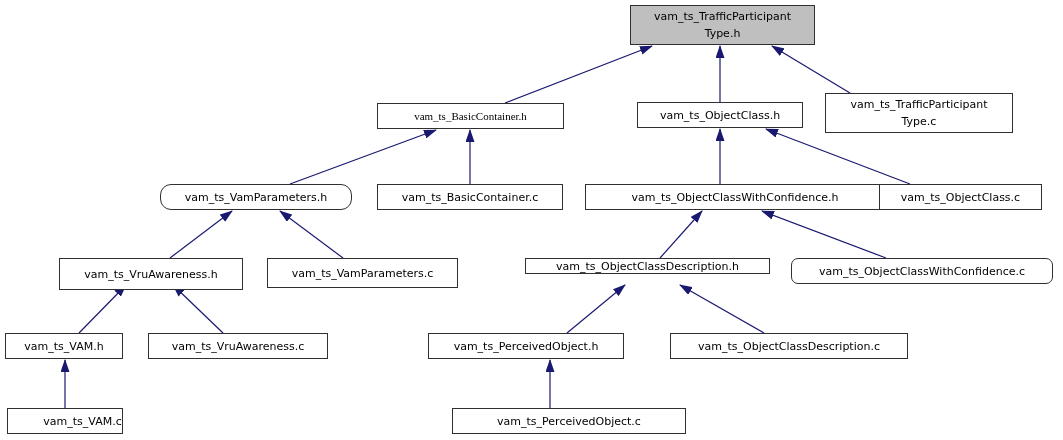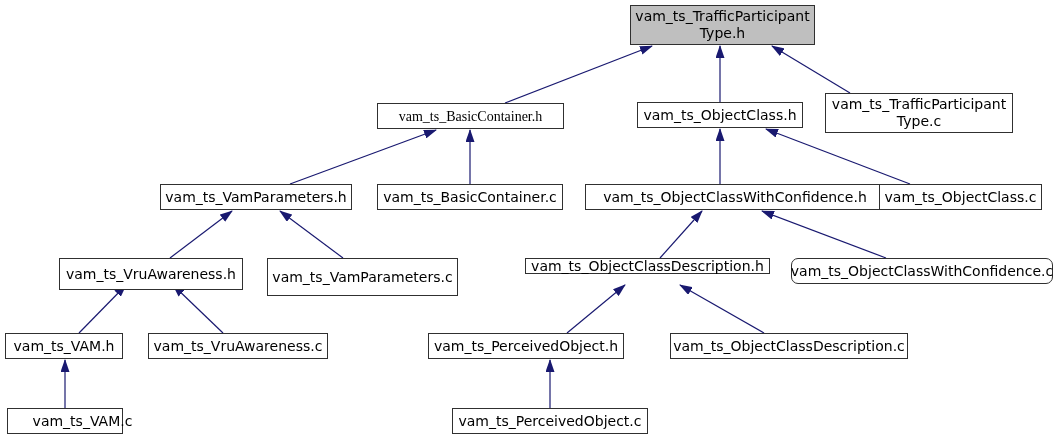--- a/index.html
+++ b/index.html
@@ -25,21 +25,21 @@
     position: absolute;
     box-sizing: border-box;
     border: 1px solid #303030;
     background: #ffffff;
     color: #000000;
     display: flex;
     flex-direction: column;
     align-items: center;
     justify-content: center;
     text-align: center;
-    font-size: 14px;
+    font-size: 11px;
     line-height: 17px;
     white-space: nowrap;
     cursor: pointer;
   }
   .node.highlight {
     background: #bfbfbf;
   }
   .edge-line {
     fill: none;
   }
@@ -82,36 +82,36 @@
       <div class="node" style="left: 377px; top: 103px; width: 187px; height: 26px; font-family: Liberation Serif, serif;">
         <span>vam_ts_BasicContainer.h</span>
       </div>
       <div class="node" style="left: 637px; top: 102px; width: 166px; height: 26px;">
         <span>vam_ts_ObjectClass.h</span>
       </div>
       <div class="node" style="left: 825px; top: 93px; width: 188px; height: 40px;">
         <span>vam_ts_TrafficParticipant</span>
         <span>Type.c</span>
       </div>
-      <div class="node" style="left: 160px; top: 184px; width: 192px; height: 26px;">
+      <div class="node" style="left: 160px; top: 184px; width: 192px; height: 26px; border-radius: 11px;">
         <span>vam_ts_VamParameters.h</span>
       </div>
       <div class="node" style="left: 377px; top: 184px; width: 186px; height: 26px;">
         <span>vam_ts_BasicContainer.c</span>
       </div>
       <div class="node" style="left: 585px; top: 184px; width: 300px; height: 26px;">
         <span>vam_ts_ObjectClassWithConfidence.h</span>
       </div>
       <div class="node" style="left: 879px; top: 184px; width: 163px; height: 26px;">
         <span>vam_ts_ObjectClass.c</span>
       </div>
       <div class="node" style="left: 59px; top: 258px; width: 184px; height: 32px;">
         <span>vam_ts_VruAwareness.h</span>
       </div>
-      <div class="node" style="left: 267px; top: 258px; width: 191px; height: 38px;">
+      <div class="node" style="left: 267px; top: 258px; width: 191px; height: 30px;">
         <span>vam_ts_VamParameters.c</span>
       </div>
       <div class="node" style="left: 525px; top: 258px; width: 245px; height: 16px;">
         <span>vam_ts_ObjectClassDescription.h</span>
       </div>
       <div class="node" style="left: 791px; top: 258px; width: 262px; height: 26px; border-radius: 7px;">
         <span>vam_ts_ObjectClassWithConfidence.c</span>
       </div>
       <div class="node" style="left: 5px; top: 333px; width: 118px; height: 26px;">
         <span>vam_ts_VAM.h</span>
@@ -121,17 +121,17 @@
       </div>
       <div class="node" style="left: 428px; top: 333px; width: 196px; height: 26px;">
         <span>vam_ts_PerceivedObject.h</span>
       </div>
       <div class="node" style="left: 670px; top: 333px; width: 238px; height: 26px;">
         <span>vam_ts_ObjectClassDescription.c</span>
       </div>
       <div class="node" style="left: 7px; top: 408px; width: 116px; height: 26px; padding-left: 35px;">
         <span>vam_ts_VAM.c</span>
       </div>
-      <div class="node" style="left: 452px; top: 408px; width: 196px; height: 26px;">
+      <div class="node" style="left: 452px; top: 408px; width: 234px; height: 26px;">
         <span>vam_ts_PerceivedObject.c</span>
       </div>
     </div>
 </div>
 
 </body></html>

